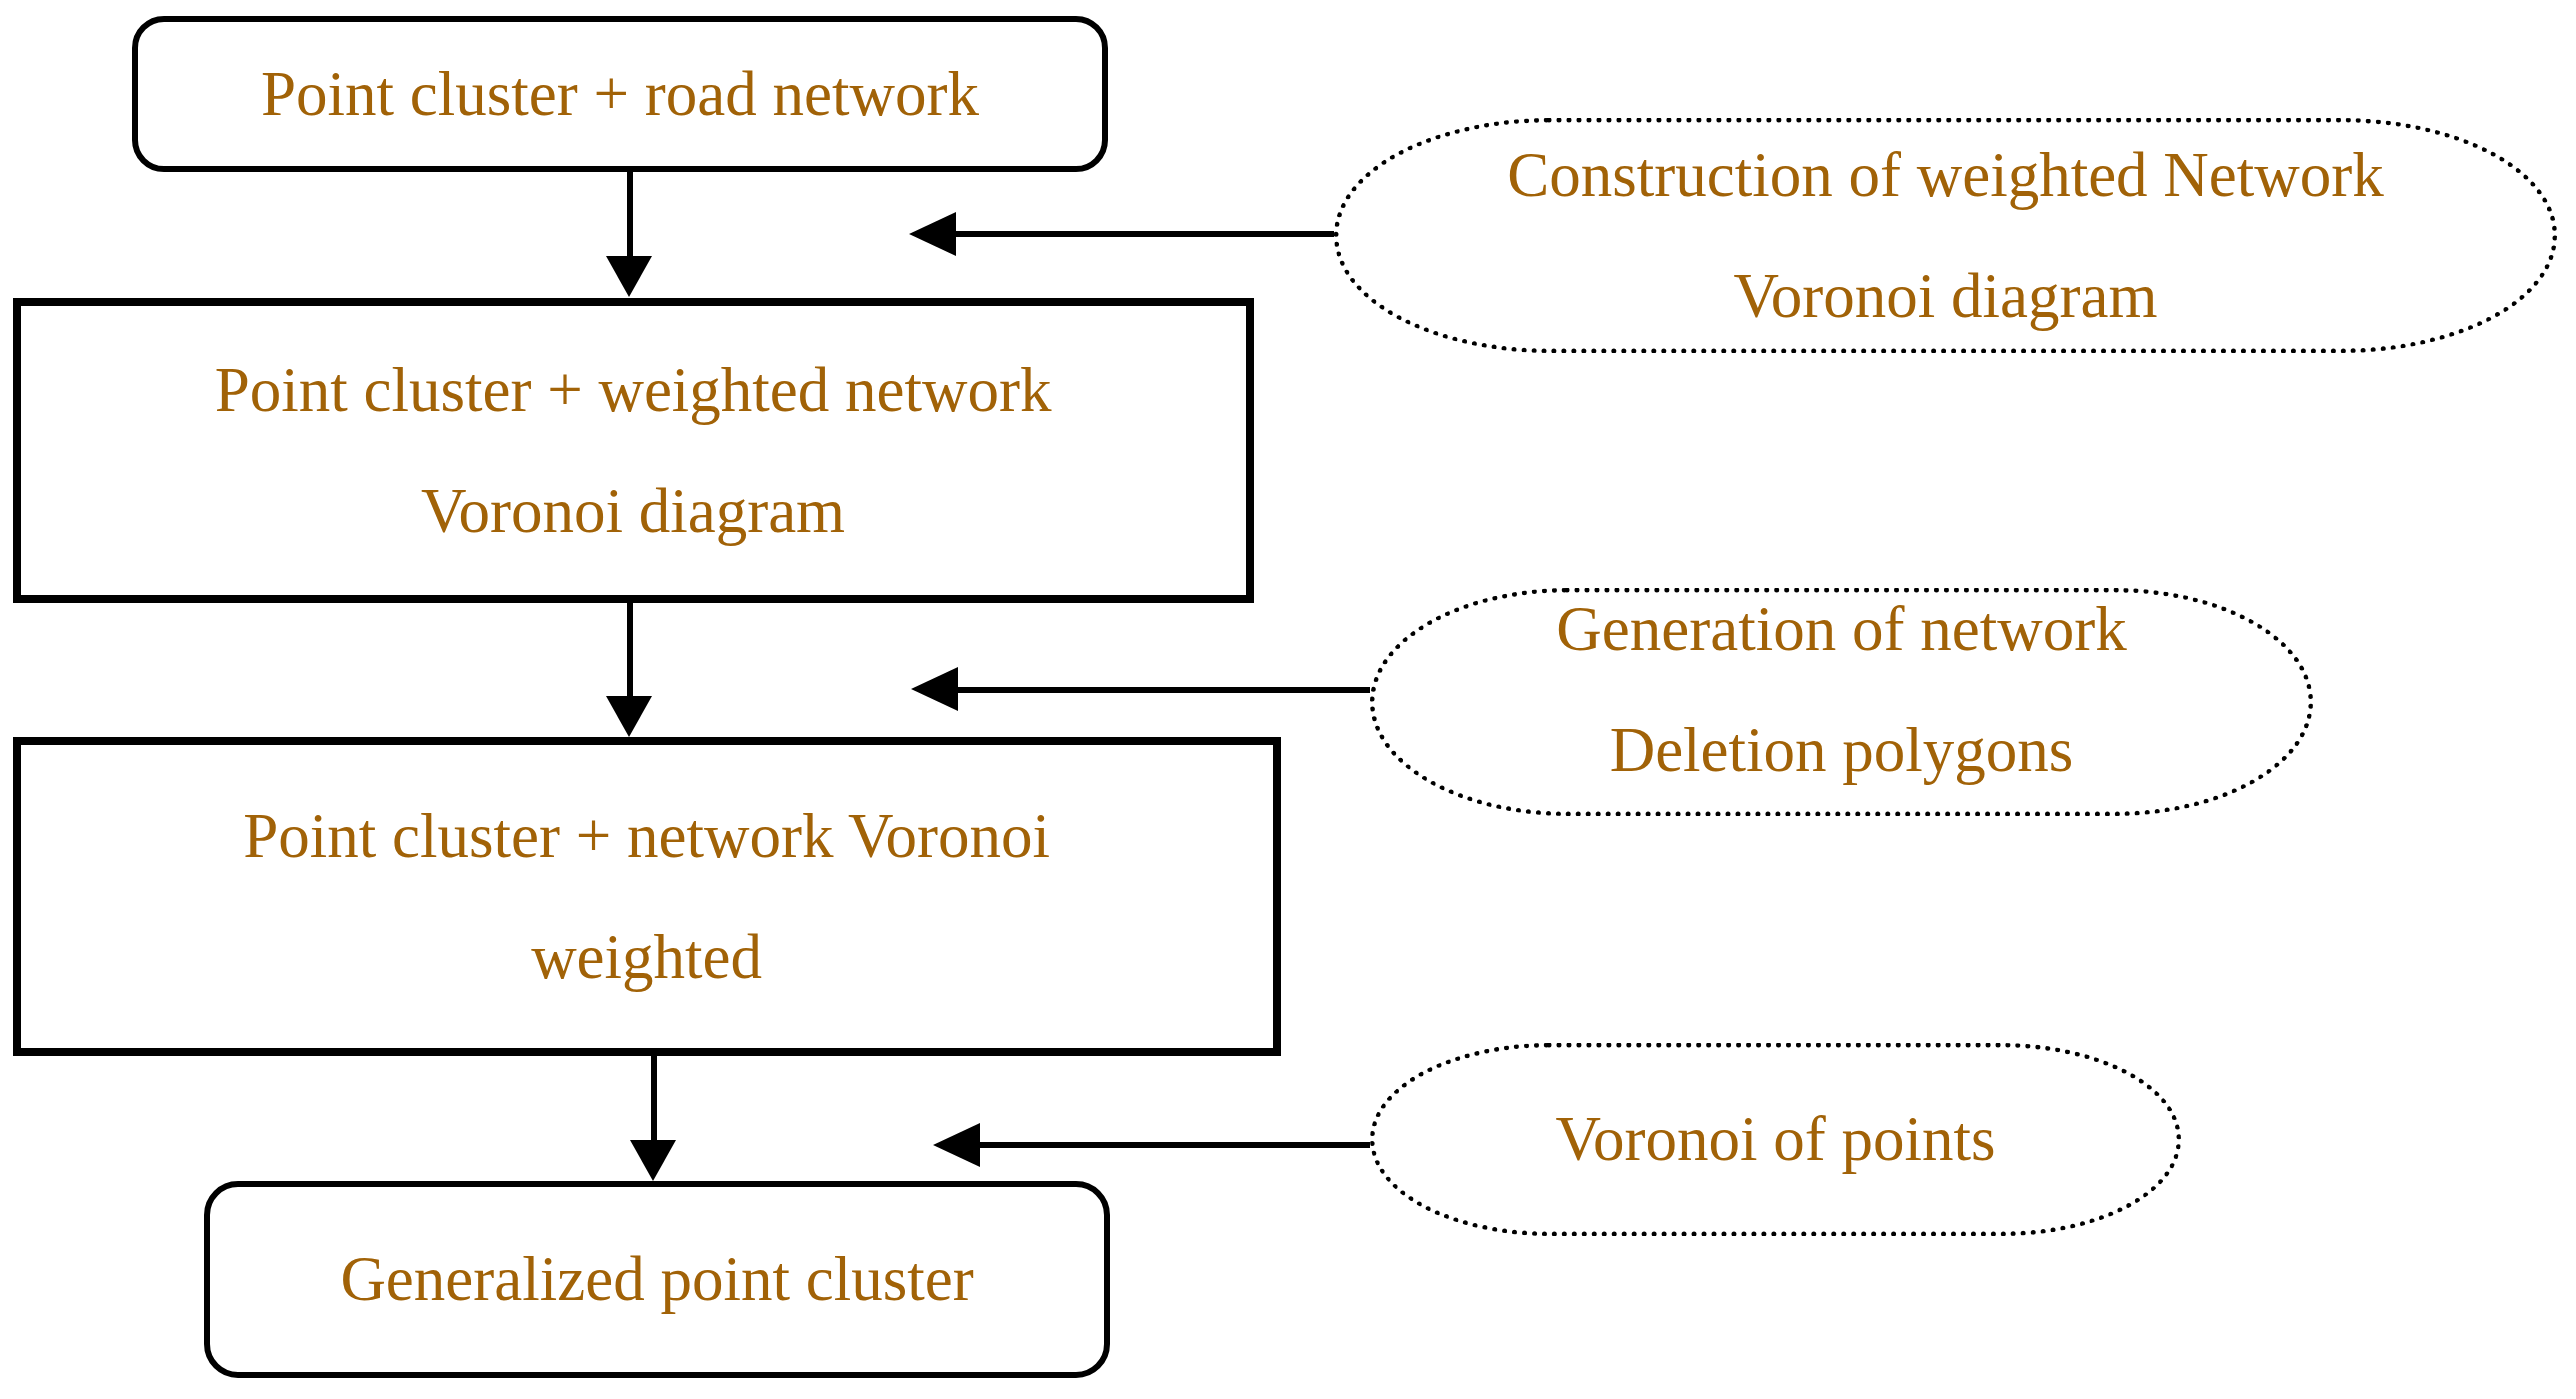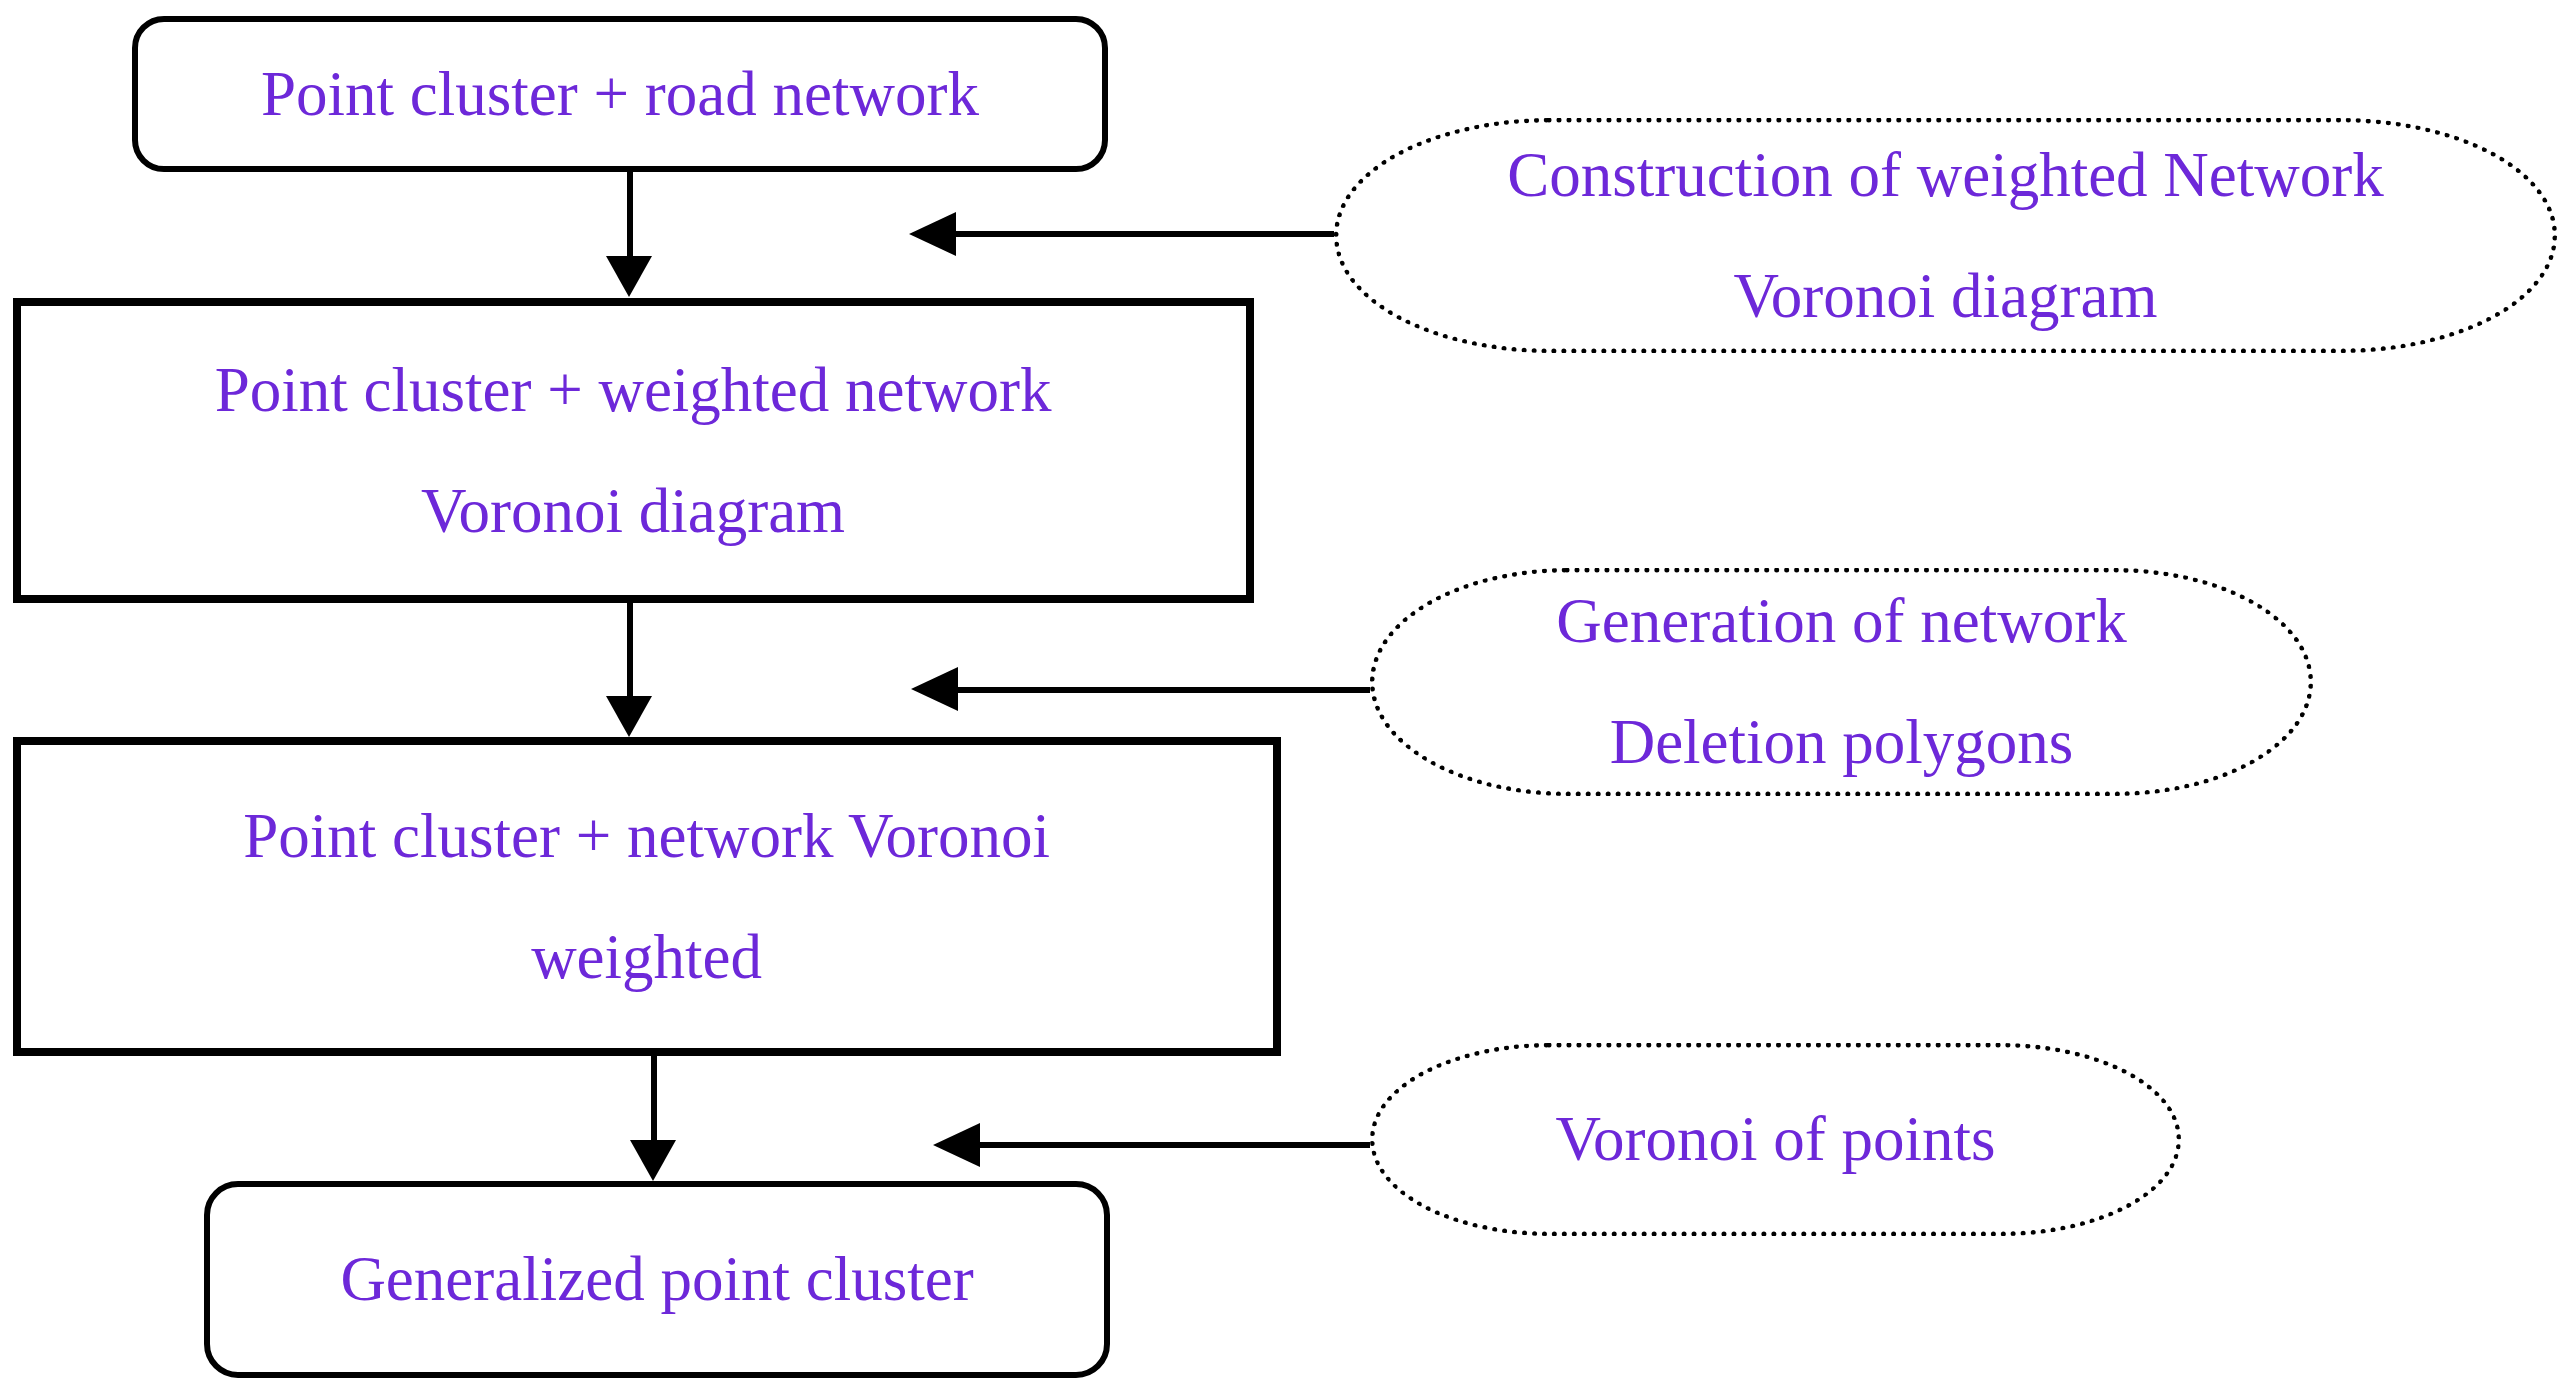--- a/index.html
+++ b/index.html
@@ -2,21 +2,21 @@
 <html style="font-size:14.3px"><head>
 <meta charset="utf-8">
 <style>
   html,body{margin:0;padding:0;background:#ffffff;}
   .canvas{
     position:relative;
     width:2576px;
     height:1400px;
     background:#ffffff;
     font-family:"Liberation Serif","DejaVu Serif",serif;
-    color:#6d28d9;
+    color:#a16207;
     overflow:hidden;
   }
   .shape{
     position:absolute;
     display:flex;
     flex-direction:column;
     align-items:center;
     justify-content:center;
     text-align:center;
     font-size:63px;
@@ -64,21 +64,21 @@
 
   <div class="shape box-rounded" style="left:204px;top:1181px;width:906px;height:197px;border-radius:34px;text-align:right;">
     <span>Generalized point cluster</span>
   </div>
 
   <div class="shape ellipse" style="left:1334px;top:118px;width:1223px;height:235px;border-radius:215px/117px;">
     <span>Construction of weighted Network</span>
     <span>Voronoi diagram</span>
   </div>
 
-  <div class="shape ellipse" style="left:1370px;top:568px;width:943px;height:228px;border-radius:197px/114px;">
+  <div class="shape ellipse" style="left:1370px;top:588px;width:943px;height:228px;border-radius:197px/114px;justify-content:flex-end;">
     <span>Generation of network</span>
     <span>Deletion polygons</span>
   </div>
 
   <div class="shape ellipse" style="left:1370px;top:1043px;width:811px;height:193px;border-radius:179px/96px;">
     <span>Voronoi of points</span>
   </div>
 
   <div class="vline" style="left:627px;top:172px;width:6.3px;height:86px;"></div>
   <div class="head-down" style="left:606px;top:256px;"></div>

